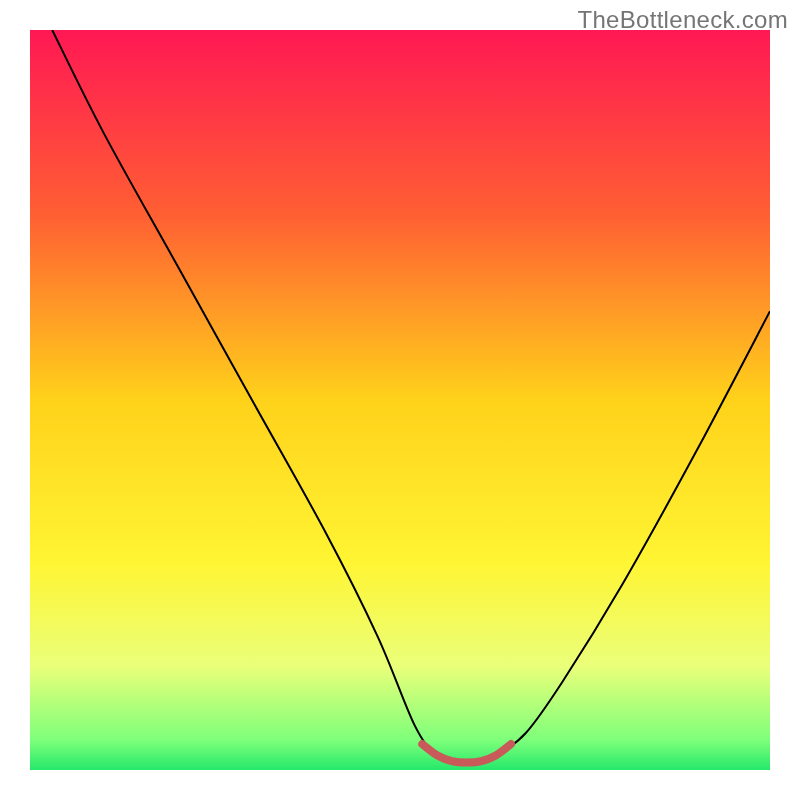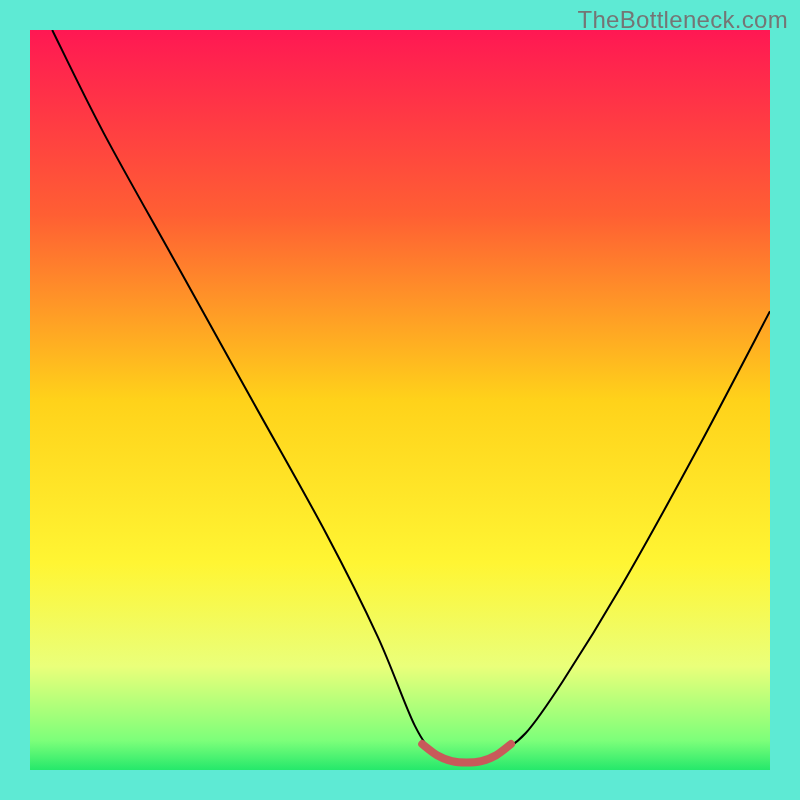--- a/index.html
+++ b/index.html
@@ -1,16 +1,16 @@
 <!DOCTYPE html>
 <html><head>
 <meta charset="utf-8">
 <style>
   html,body{margin:0;padding:0;width:800px;height:800px;overflow:hidden;background:#000;font-family:Arial,Helvetica,sans-serif}
-  .stage{position:relative;width:800px;height:800px;background:#5eead4}
+  .stage{position:relative;width:800px;height:800px;background:#ffffff}
   .watermark{position:absolute;top:6px;right:12px;color:#757575;font-size:24px;font-weight:400;letter-spacing:.3px}
   .plot{position:absolute;left:30px;top:30px;width:740px;height:740px;overflow:hidden}
   .bg{position:absolute;inset:0}
   svg{position:absolute;inset:0}
 </style>
 </head>
 <body>
 
 <div class="stage">
   <div class="watermark">TheBottleneck.com</div>

